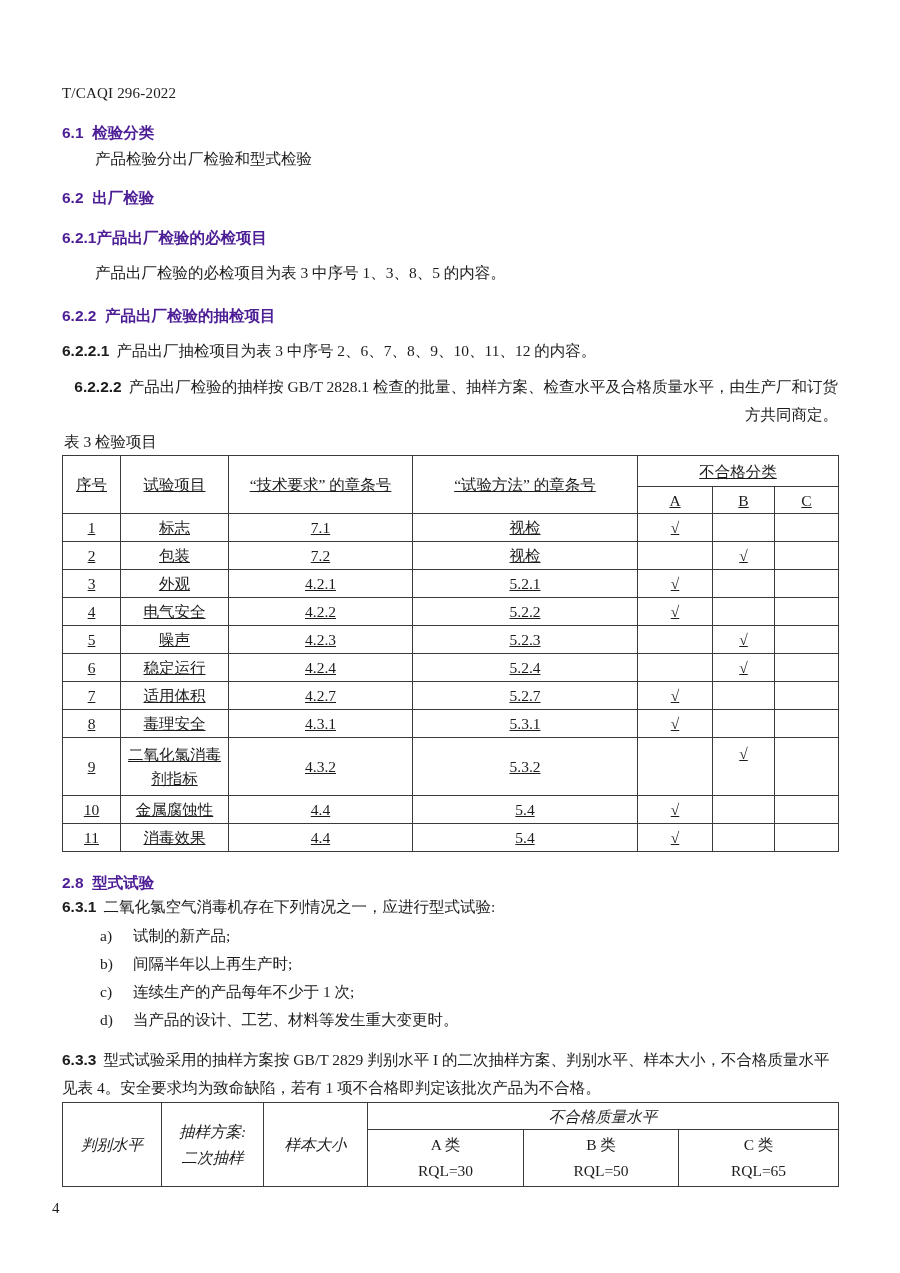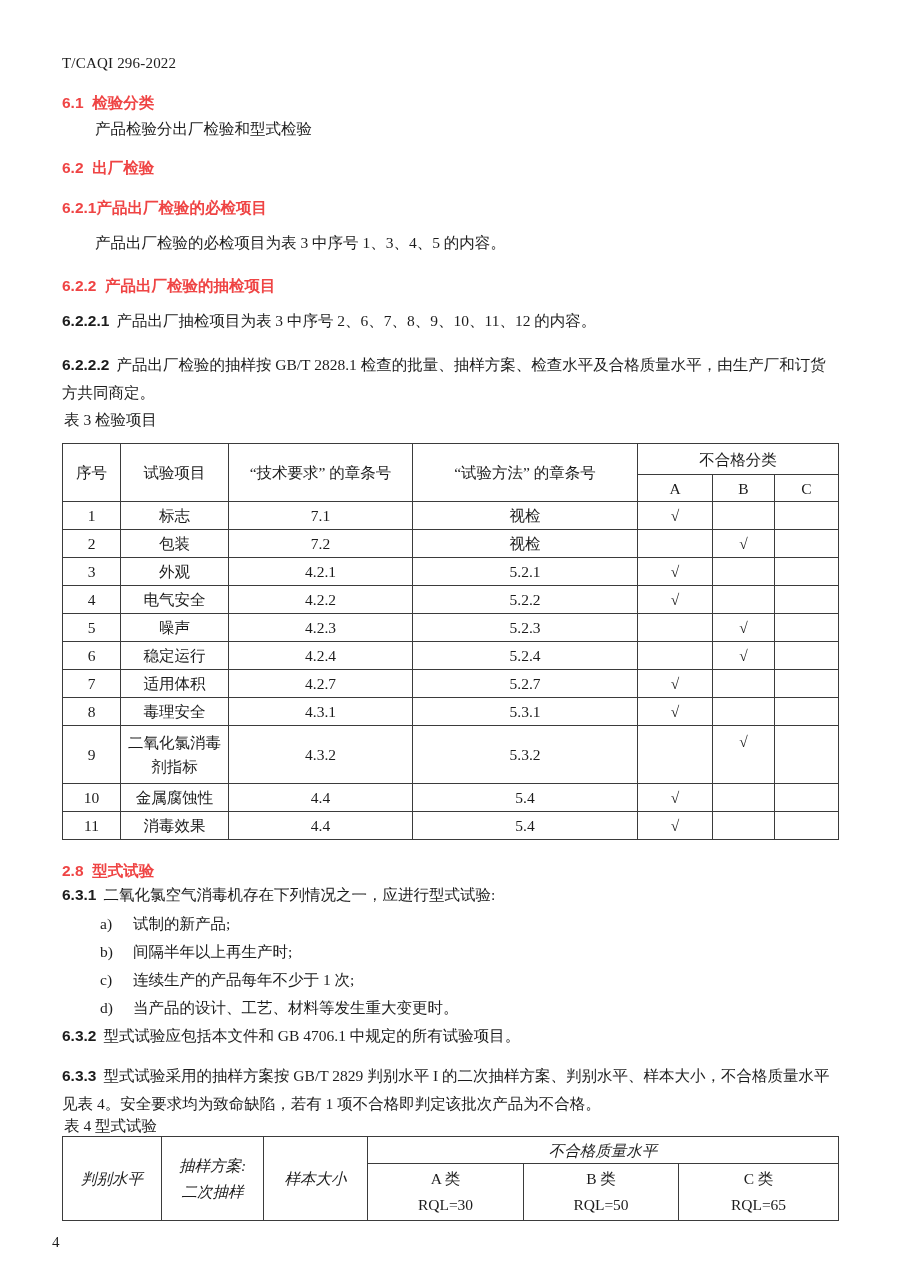--- a/index.html
+++ b/index.html
@@ -7,55 +7,55 @@
     padding: 0;
     background: #ffffff;
   }
   .page {
     position: relative;
     width: 900px;
     height: 1273px;
     margin: 0 auto;
     background: #ffffff;
     box-sizing: border-box;
-    padding: 55px 62px 0 62px;
+    padding: 85px 62px 0 62px;
     overflow: hidden;
     color: #1c1c1c;
     font-family: "Liberation Serif", "DejaVu Serif", serif;
     font-size: 15.5px;
   }
   .doc-code {
     font-size: 15px;
     line-height: 16px;
     letter-spacing: 0.2px;
   }
   .h {
     font-family: "Liberation Sans", "DejaVu Sans", sans-serif;
     font-weight: bold;
     font-size: 15.5px;
     line-height: 20px;
     margin: 0;
     white-space: pre-wrap;
-    color: #ef4444;
+    color: #4c1d95;
   }
   .h61 { margin-top: 22px; }
   .h62 { margin-top: 15px; }
   .h621 { margin-top: 20px; }
   .h622 { margin-top: 19px; }
   .h63 { margin-top: 21px; }
   .body {
     margin: 0;
     line-height: 28px;
   }
   .indent { text-indent: 33px; }
   .p61 { margin-top: 2px; }
   .p621 { margin-top: 11px; }
   .clause { margin: 0; line-height: 28px; }
   .p6221 { margin-top: 11px; }
-  .p6222 { margin-top: 16px; }
+  .p6222 { margin-top: 8px; text-align: right; }
   .p631 { }
   .p632 { margin-top: 0; }
   .p633 { margin-top: 12px; }
   .cnum {
     font-family: "Liberation Sans", "DejaVu Sans", sans-serif;
     font-weight: bold;
     margin-right: 7px;
   }
   .list { margin-top: 1px; }
   .li {
@@ -68,21 +68,21 @@
     text-align: left;
     margin: 2px;
   }
   .caption3 { margin-top: 2px; line-height: 22px; }
   .caption4 { margin-top: 0; line-height: 16px; }
   table.t {
     border-collapse: collapse;
     table-layout: fixed;
     width: 776px;
   }
-  .t3 { margin-top: 12px; }
+  .t3 { margin-top: 2px; text-decoration: underline; }
   .t4 { margin-top: 0; }
   table.t td {
     border: 1px solid #3b3b3b;
     text-align: center;
     vertical-align: middle;
     padding: 0 2px;
     font-size: 15.5px;
     line-height: 19px;
     overflow: hidden;
   }
@@ -108,21 +108,21 @@
 <div class="page">
 
   <div class="doc-code">T/CAQI 296-2022</div>
 
   <h2 class="h h61">6.1  检验分类</h2>
   <p class="body indent p61">产品检验分出厂检验和型式检验</p>
 
   <h2 class="h h62">6.2  出厂检验</h2>
 
   <h2 class="h h621">6.2.1产品出厂检验的必检项目</h2>
-  <p class="body indent p621">产品出厂检验的必检项目为表 3 中序号 1、3、4、5 的内容。</p>
+  <p class="body indent p621">产品出厂检验的必检项目为表 3 中序号 1、3、8、5 的内容。</p>
 
   <h2 class="h h622">6.2.2  产品出厂检验的抽检项目</h2>
 
   <p class="clause p6221"><span class="cnum">6.2.2.1</span><span>产品出厂抽检项目为表 3 中序号 2、6、7、8、9、10、11、12 的内容。</span></p>
 
   <p class="clause p6222"><span class="cnum">6.2.2.2</span><span>产品出厂检验的抽样按 GB/T 2828.1 检查的批量、抽样方案、检查水平及合格质量水平，由生产厂和订货方共同商定。</span></p>
 
   <div class="caption caption3">表 3  检验项目</div>
 
   <table class="t t3">
@@ -268,25 +268,23 @@
     <div class="li">
       <span class="marker">c)</span>
       <span>连续生产的产品每年不少于 1 次;</span>
     </div>
     <div class="li">
       <span class="marker">d)</span>
       <span>当产品的设计、工艺、材料等发生重大变更时。</span>
     </div>
   </div>
 
-  <p class="clause p632"><span class="cnum">6.3.2</span><span>型式试验应包括本文件和 GB 4706.1 中规定的所有试验项目。</span></p>
 
   <p class="clause p633"><span class="cnum">6.3.3</span><span>型式试验采用的抽样方案按 GB/T 2829 判别水平 I 的二次抽样方案、判别水平、样本大小，不合格质量水平见表 4。安全要求均为致命缺陷，若有 1 项不合格即判定该批次产品为不合格。</span></p>
 
-  <div class="caption caption4">表 4  型式试验</div>
 
   <table class="t t4">
     <colgroup>
       <col style="width:99px">
         <col style="width:102px">
         <col style="width:104px">
       <col style="width:156px">
         <col style="width:155px">
         <col style="width:160px">
     </colgroup>

